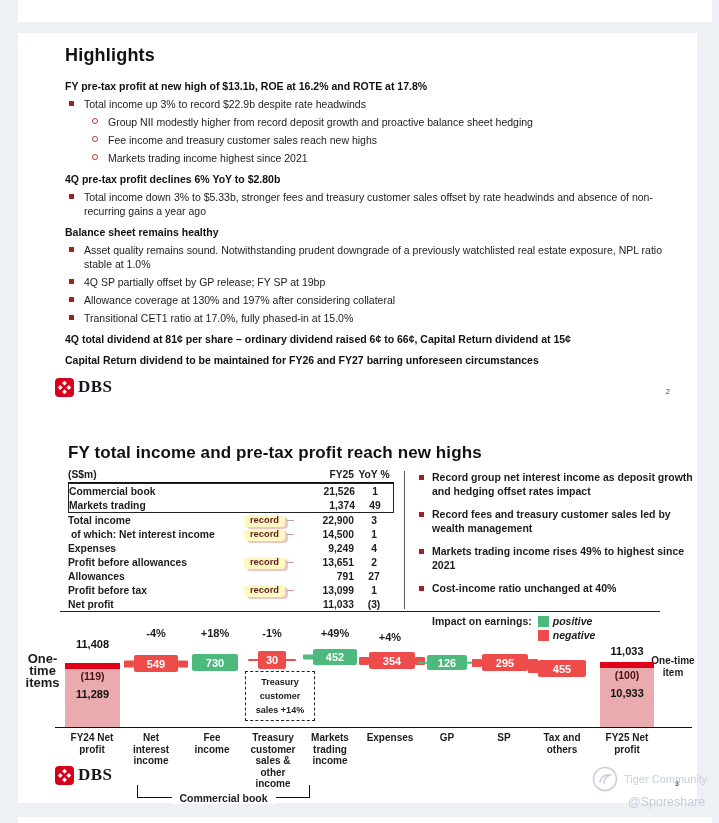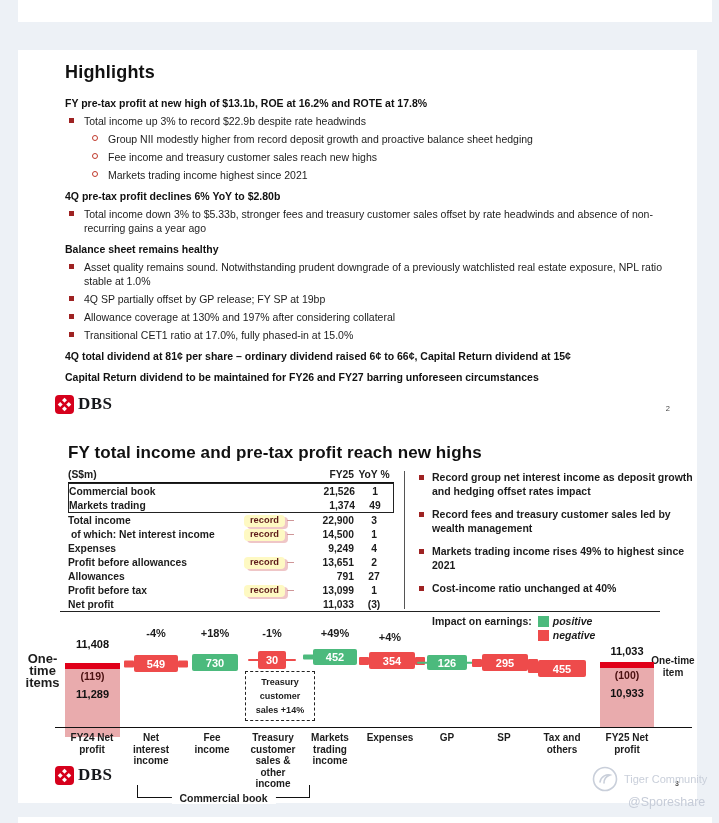--- a/index.html
+++ b/index.html
@@ -4,21 +4,21 @@
 <style>
   html,body{margin:0;padding:0;}
   body{
     width:719px;height:823px;position:relative;overflow:hidden;
     background:#edf1f6;
     font-family:"Liberation Sans", sans-serif;
     color:#1c1c1c;
   }
   .card{position:absolute;background:#ffffff;}
   #card-top{left:18px;top:0;width:694px;height:22px;}
-  #card1{left:18px;top:50px;width:679px;height:463px;}
+  #card1{left:18px;top:33px;width:679px;height:463px;}
   #card2{left:18px;top:435px;width:679px;height:368px;}
   #card-bottom{left:18px;top:817px;width:694px;height:6px;}
 
   
   .s1-inner{position:absolute;left:47px;top:10px;right:22px;}
   .s1-title{font-size:18px;font-weight:bold;letter-spacing:.2px;margin:2px 0 13px;color:#111;}
   .blk{font-size:10.5px;line-height:14px;}
   .blk.h{font-weight:bold;margin:7px 0 3px;color:#111;}
   .blk.b1{display:flex;margin:4px 0 4px 2px;}
   .blk.b2{display:flex;margin:4px 0 4px 26px;}
@@ -257,21 +257,21 @@
   <span class="pct" style="left:293px;top:192px">+49%</span>
   <span class="pct" style="left:348px;top:196px">+4%</span>
 
   <div class="ot-label" style="left:2px;top:218px;width:45px">One-time items</div>
   <div class="ot-label" style="left:632px;top:220px;width:46px;font-size:10px">One-time item</div>
 
   <div class="bigbar" style="left:47px;top:203px;width:55px">
     <div class="btotal">11,408</div>
     <div style="height:12px"></div>
     <div class="stripe"></div>
-    <div class="pinkbody" style="height:68px">
+    <div class="pinkbody" style="height:58px">
       <div class="onetime-val">(119)</div>
       <div class="base-val">11,289</div>
     </div>
   </div>
 
   <div class="fbar neg" style="left:116px;top:220px;width:44px;height:17px">
     <span class="wing l" style="height:7px;width:10px"></span>
       <span class="wing r" style="height:7px;width:10px"></span>
     <span class="fval">549</span>
   </div>

